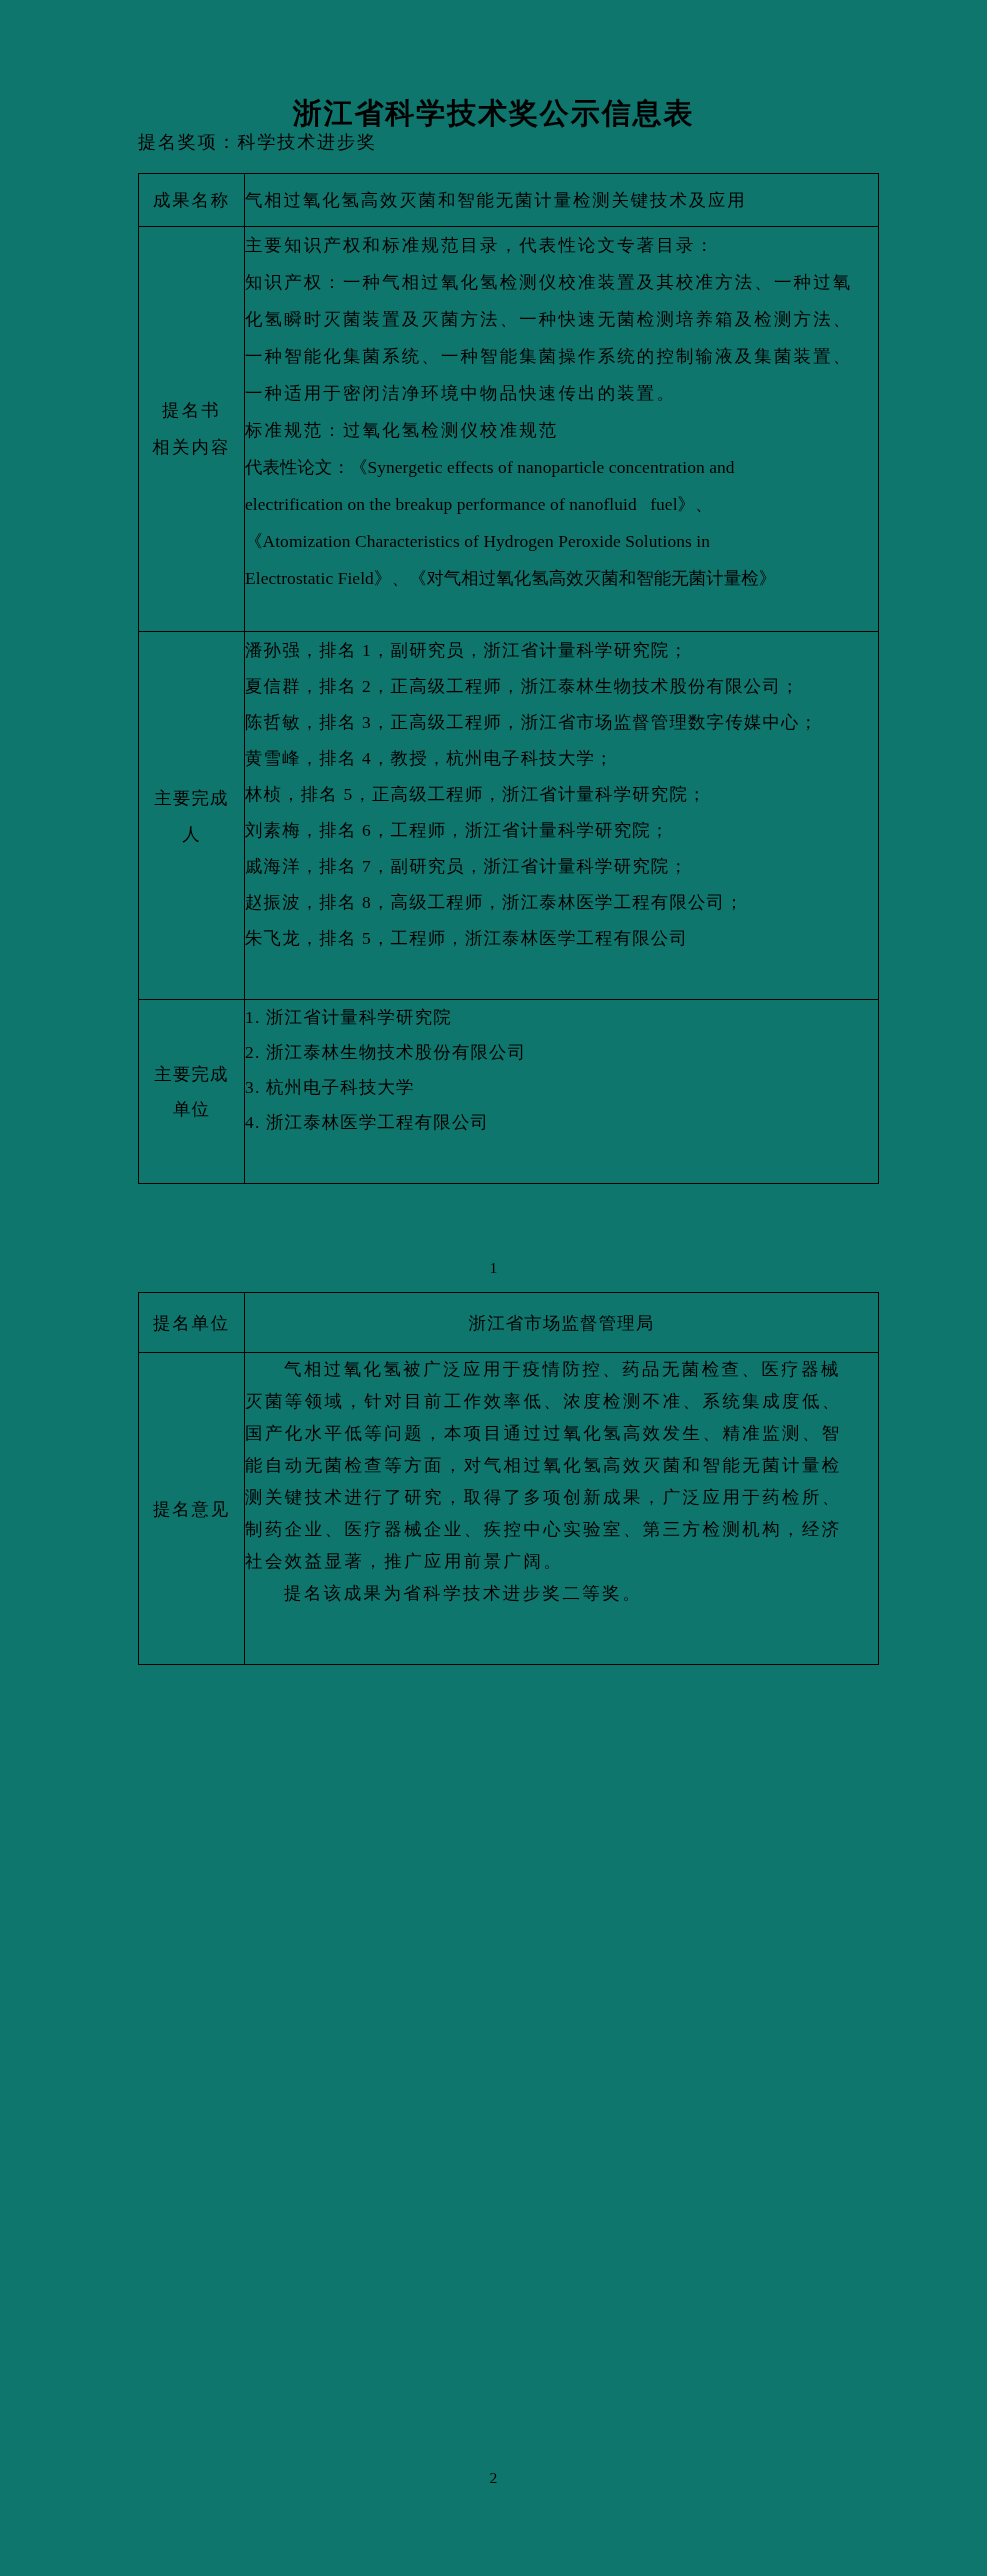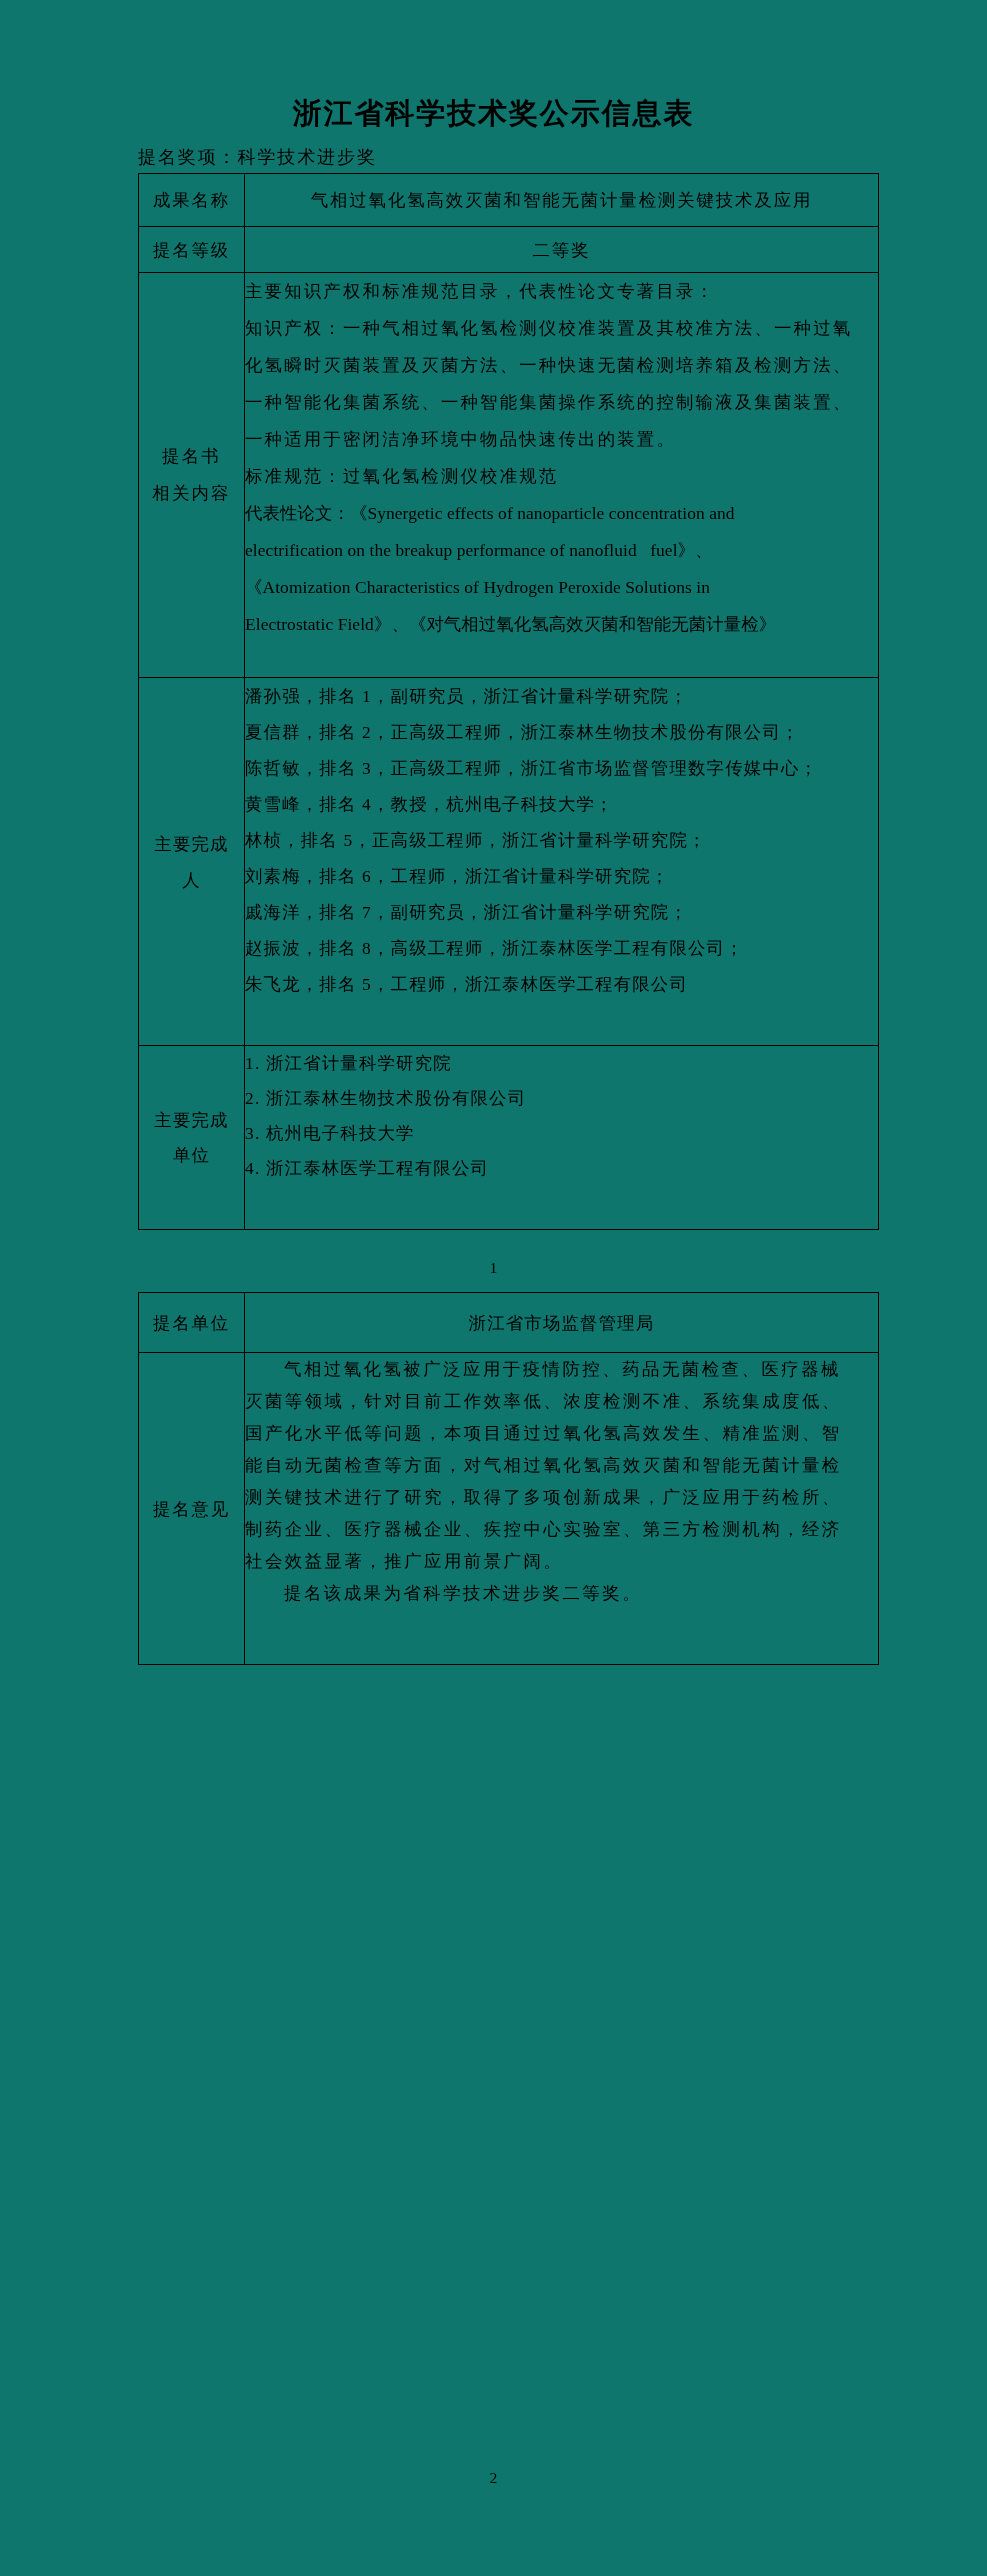--- a/index.html
+++ b/index.html
@@ -16,21 +16,21 @@
     position:absolute;
     top:91px; left:0; width:100%;
     text-align:center;
     font-size:29px;
     font-weight:bold;
     letter-spacing:1.9px;
     line-height:44px;
   }
   .award-line{
     position:absolute;
-    top:146px; left:138px;
+    top:131px; left:138px;
     font-size:18px;
     letter-spacing:1.9px;
     line-height:22.4px;
     white-space:pre;
   }
   table.info{
     position:absolute;
     left:138px;
     width:741px;
     border-collapse:collapse;
@@ -45,21 +45,21 @@
     font-size:17.4px;
   }
   td.lbl{
     width:106px;
     text-align:center;
     vertical-align:middle;
     letter-spacing:1.9px;
     line-height:34px;
   }
   td.val-center{
-    text-align:center;
+    text-align:left;
     vertical-align:middle;
     letter-spacing:1.9px;
   }
   td.val-left{
     text-align:center;
     vertical-align:middle;
     padding-left:11.2px;
     letter-spacing:1.2px;
   }
   td.val-lines{
@@ -99,24 +99,20 @@
 
   <table class="info t1">
     <colgroup>
         <col style="width:106px">
         <col>
       </colgroup>
     <tbody>
         <tr>
       <td class="lbl" style="height:52px">成果名称</td>
       <td class="val-center">气相过氧化氢高效灭菌和智能无菌计量检测关键技术及应用</td>
-    </tr>
-    <tr>
-      <td class="lbl" style="height:45px">提名等级</td>
-      <td class="val-center">二等奖</td>
     </tr>
     <tr class="r3">
       <td class="lbl" style="height:404px">
         <div class="ln">提名书</div>
         <div class="ln">相关内容</div>
       </td>
       <td class="val-lines r3-pad">
         <div class="ln">主要知识产权和标准规范目录，代表性论文专著目录：</div>
         <div class="ln">知识产权：一种气相过氧化氢检测仪校准装置及其校准方法、一种过氧</div>
         <div class="ln">化氢瞬时灭菌装置及灭菌方法、一种快速无菌检测培养箱及检测方法、</div>

